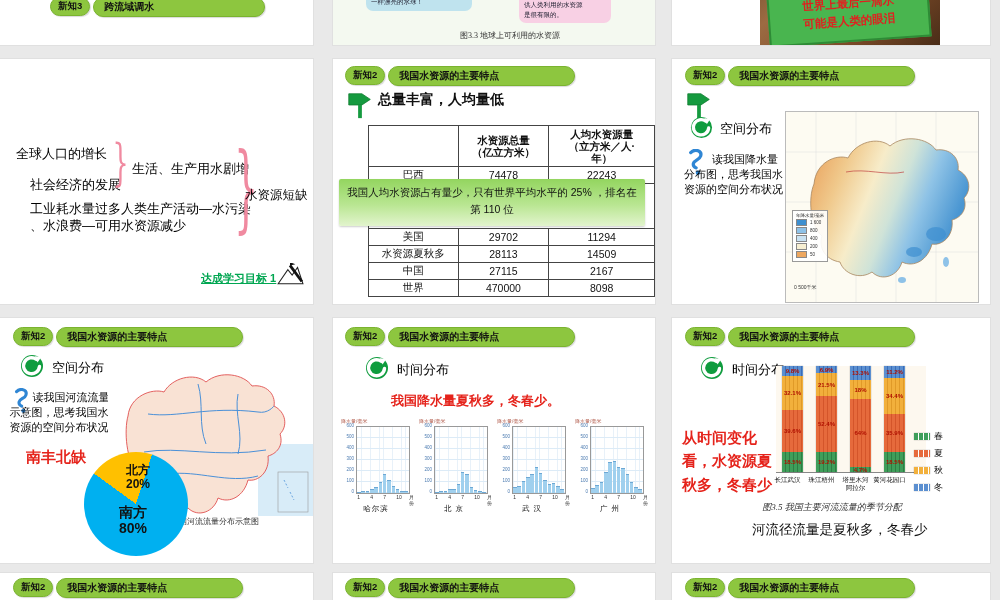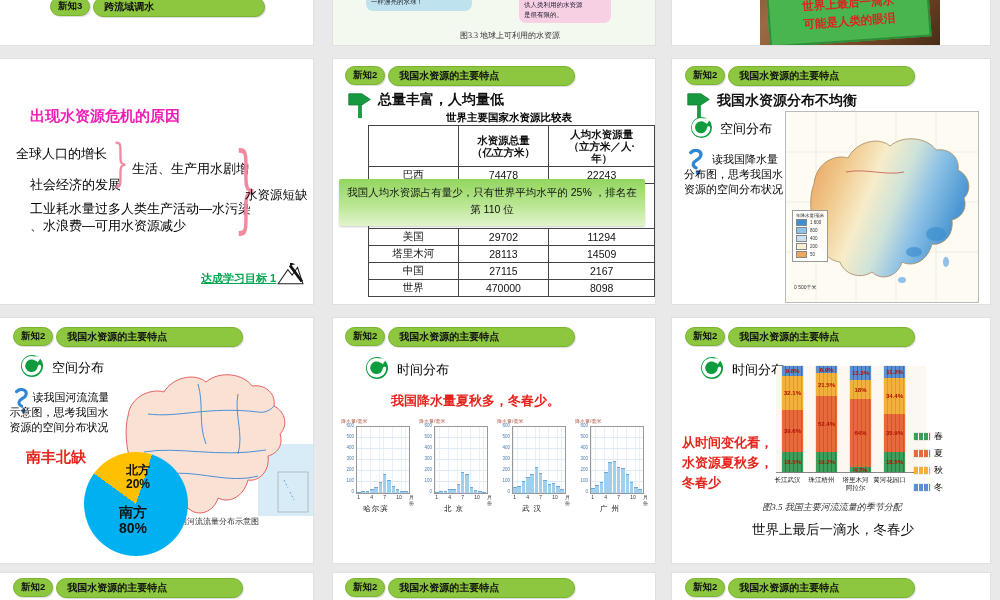--- a/index.html
+++ b/index.html
@@ -76,21 +76,20 @@
 </div>
 
 <div class="card" style="left:672px;top:-200px;width:318px;height:245px;">
   <div class="abs" style="left:88px;top:120px;width:180px;height:125px;background:linear-gradient(135deg,#5e4026 0%,#9c6b42 35%,#7a4a28 70%,#4a2d18 100%);">
     <div class="abs pre" style="left:8px;top:70px;width:158px;height:46px;background:#49b54f;border:2px solid #2e8b36;transform:rotate(-4deg);color:#e02020;font-weight:bold;font-size:11.5px;text-align:center;line-height:1.6;padding-top:2px;">世界上最后一滴水
 可能是人类的眼泪</div>
   </div>
 </div>
 
 <div class="card" style="left:0;top:59px;width:313px;height:245px;">
-  <div class="abs magenta" style="left:30px;top:48px;font-size:15px;font-weight:bold;">出现水资源危机的原因</div>
   <div class="abs" style="left:16px;top:86px;font-size:13px;">全球人口的增长</div>
   <div class="abs" style="left:30px;top:117px;font-size:13px;">社会经济的发展</div>
   <div class="brace" style="left:106px;top:80px;font-size:46px;transform:scale(.55,1.1);">}</div>
   <div class="abs" style="left:132px;top:101px;font-size:13px;">生活、生产用水剧增</div>
   <div class="abs pre" style="left:30px;top:142px;width:230px;font-size:13px;line-height:1.3;">工业耗水量过多人类生产活动—水污染
 、水浪费—可用水资源减少</div>
   <div class="brace" style="left:222px;top:90px;font-size:76px;transform:scale(.5,1.25);">}</div>
   <div class="abs" style="left:245px;top:128px;font-size:12.5px;">水资源短缺</div>
   <div class="abs goal" style="left:201px;top:212px;text-decoration:underline;">
     <span>达成学习目标</span>
@@ -106,21 +105,20 @@
 <div class="card" style="left:333px;top:59px;width:322px;height:245px;">
   <div class="pill" style="left:12px;top:6px;">
     <span class="badge">新知2</span>
     <span class="bar" style="min-width:165px;">我国水资源的主要特点</span>
   </div>
   <svg class="abs" style="left:14px;top:31px;" viewBox="0 0 26 32" width="26" height="30">
     <path d="M1,4 h14 l9,6 -9,6 H1 Z" fill="#159a3f" stroke="#0d7a2e" stroke-width="0.8"></path>
     <rect x="11" y="16" width="4" height="14" fill="#159a3f"></rect>
   </svg>
   <div class="abs headline" style="left:45px;top:32px;">总量丰富，人均量低</div>
-  <div class="abs" style="left:35px;top:52px;width:282px;text-align:center;font-size:10.5px;font-weight:bold;">世界主要国家水资源比较表</div>
   <table class="wtable abs" id="water-table" style="left:35px;top:66px;">
       <tbody>
         <tr>
           <th style="width:88px;height:40px;"></th>
           <th style="width:88px;height:40px;">水资源总量<br>（亿立方米）</th>
           <th style="width:104px;height:40px;">人均水资源量<br>（立方米／人·<br>年）</th>
         </tr>
         <tr>
           <td style="height:16px;" class="">巴西</td>
           <td style="height:16px;" class="">74478</td>
@@ -128,21 +126,21 @@
         </tr>
         <tr>
           <td colspan="3" style="height:44px;border-left:1px solid #444;border-right:1px solid #444;"></td>
         </tr>
         <tr>
           <td style="height:16px;" class="">美国</td>
           <td style="height:16px;" class="">29702</td>
           <td style="height:16px;" class="">11294</td>
         </tr>
         <tr>
-          <td style="height:16px;" class="">塔里木河</td>
+          <td style="height:16px;" class="">水资源夏秋多</td>
           <td style="height:16px;" class="">28113</td>
           <td style="height:16px;margin-top:30px;" class="">14509</td>
         </tr>
         <tr>
           <td style="height:16px;" class="">中国</td>
           <td style="height:16px;" class="">27115</td>
           <td style="height:16px;" class="mg">2167</td>
         </tr>
         <tr>
           <td style="height:16px;" class="">世界</td>
@@ -156,21 +154,20 @@
 
 <div class="card" style="left:672px;top:59px;width:318px;height:245px;">
   <div class="pill" style="left:13px;top:6px;">
     <span class="badge">新知2</span>
     <span class="bar" style="min-width:165px;">我国水资源的主要特点</span>
   </div>
   <svg class="abs" style="left:14px;top:31px;" viewBox="0 0 26 32" width="26" height="30">
     <path d="M1,4 h14 l9,6 -9,6 H1 Z" fill="#159a3f" stroke="#0d7a2e" stroke-width="0.8"></path>
     <rect x="11" y="16" width="4" height="14" fill="#159a3f"></rect>
   </svg>
-  <div class="abs headline" style="left:45px;top:33px;">我国水资源分布不均衡</div>
   <svg class="abs" style="left:18px;top:57px;" viewBox="0 0 24 24" width="23" height="23">
     <circle cx="12" cy="12" r="11" fill="#0f9c3e"></circle>
     <path d="M16.5,5.5 A8,8 0 1 0 19.5,12.5" fill="none" stroke="#fff" stroke-width="3.4" stroke-linecap="round"></path>
     <path d="M15,2 l6,1.5 -3.5,5 Z" fill="#fff"></path>
   </svg>
   <div class="abs section-label" style="left:48px;top:61px;">空间分布</div>
   <svg class="abs" style="left:16px;top:90px;" viewBox="0 0 20 30" width="18" height="27">
     <path d="M3,4 C8,-1 16,2 14,8 C13,12 7,12 6,16 C5.4,18.5 7,20 9,21" fill="none" stroke="#2f86d4" stroke-width="3.6" stroke-linecap="round"></path>
     <circle cx="11" cy="26.5" r="2.5" fill="#2f86d4"></circle>
   </svg>
@@ -501,23 +498,23 @@
       </div>
       <div class="legend-row">
         <div class="legend-swatch" style="background:repeating-linear-gradient(90deg,#f2b03c 0 4px,#fff 4px 5px);"></div>
         <span>秋</span>
       </div>
       <div class="legend-row">
         <div class="legend-swatch" style="background:repeating-linear-gradient(90deg,#5b8fd0 0 4px,#fff 4px 5px);"></div>
         <span>冬</span>
       </div>
     </div>
-  <div class="abs red" style="left:10px;top:116px;width:92px;font-size:13px;line-height:1.55;font-family:Liberation Mono, monospace;">从时间变化看，水资源夏秋多，冬春少</div>
+  <div class="abs red" style="left:10px;top:108px;width:92px;font-size:15px;line-height:1.55;">从时间变化看，水资源夏秋多，冬春少</div>
   <div class="abs caption" style="left:40px;top:183px;width:240px;text-align:center;font-size:9px;font-style:italic;">图3.5  我国主要河流流量的季节分配</div>
-  <div class="abs" style="left:80px;top:203px;font-size:13.5px;color:#111;">世界上最后一滴水，冬春少</div>
+  <div class="abs" style="left:80px;top:203px;font-size:13.5px;color:#111;">河流径流量是夏秋多，冬春少</div>
 </div>
 
 <div class="card" style="left:0;top:573px;width:313px;height:245px;">
   <div class="pill" style="left:13px;top:4px;">
     <span class="badge">新知2</span>
     <span class="bar" style="min-width:165px;">我国水资源的主要特点</span>
   </div>
 </div>
 <div class="card" style="left:333px;top:573px;width:322px;height:245px;">
   <div class="pill" style="left:12px;top:4px;">

